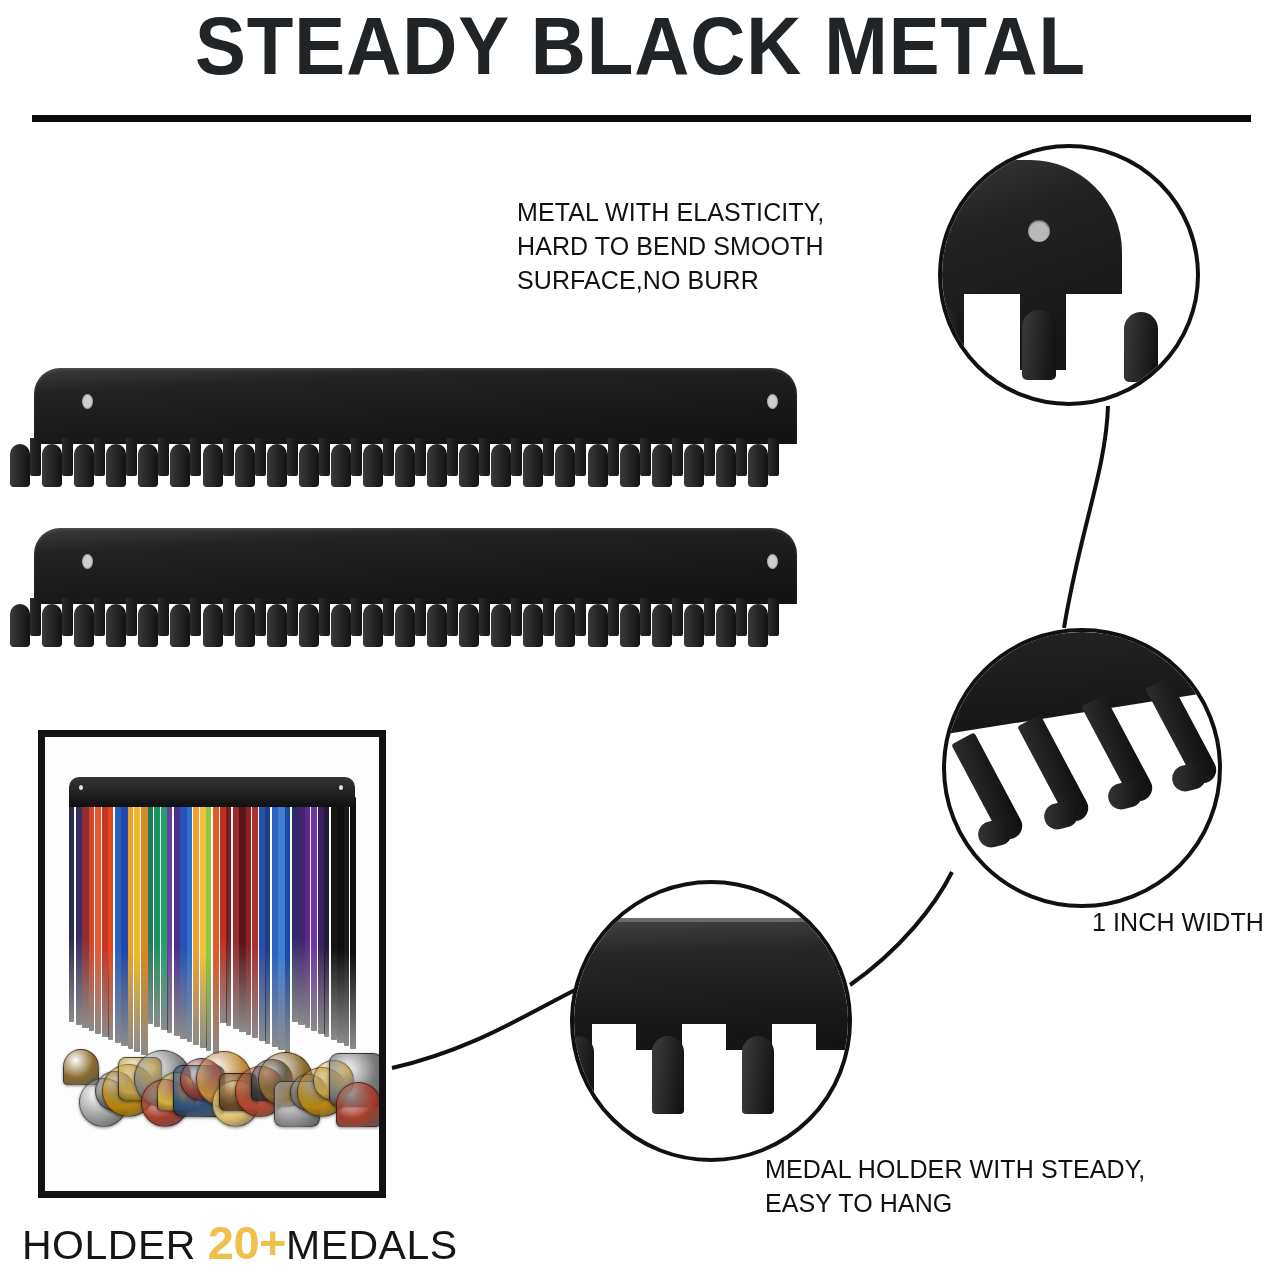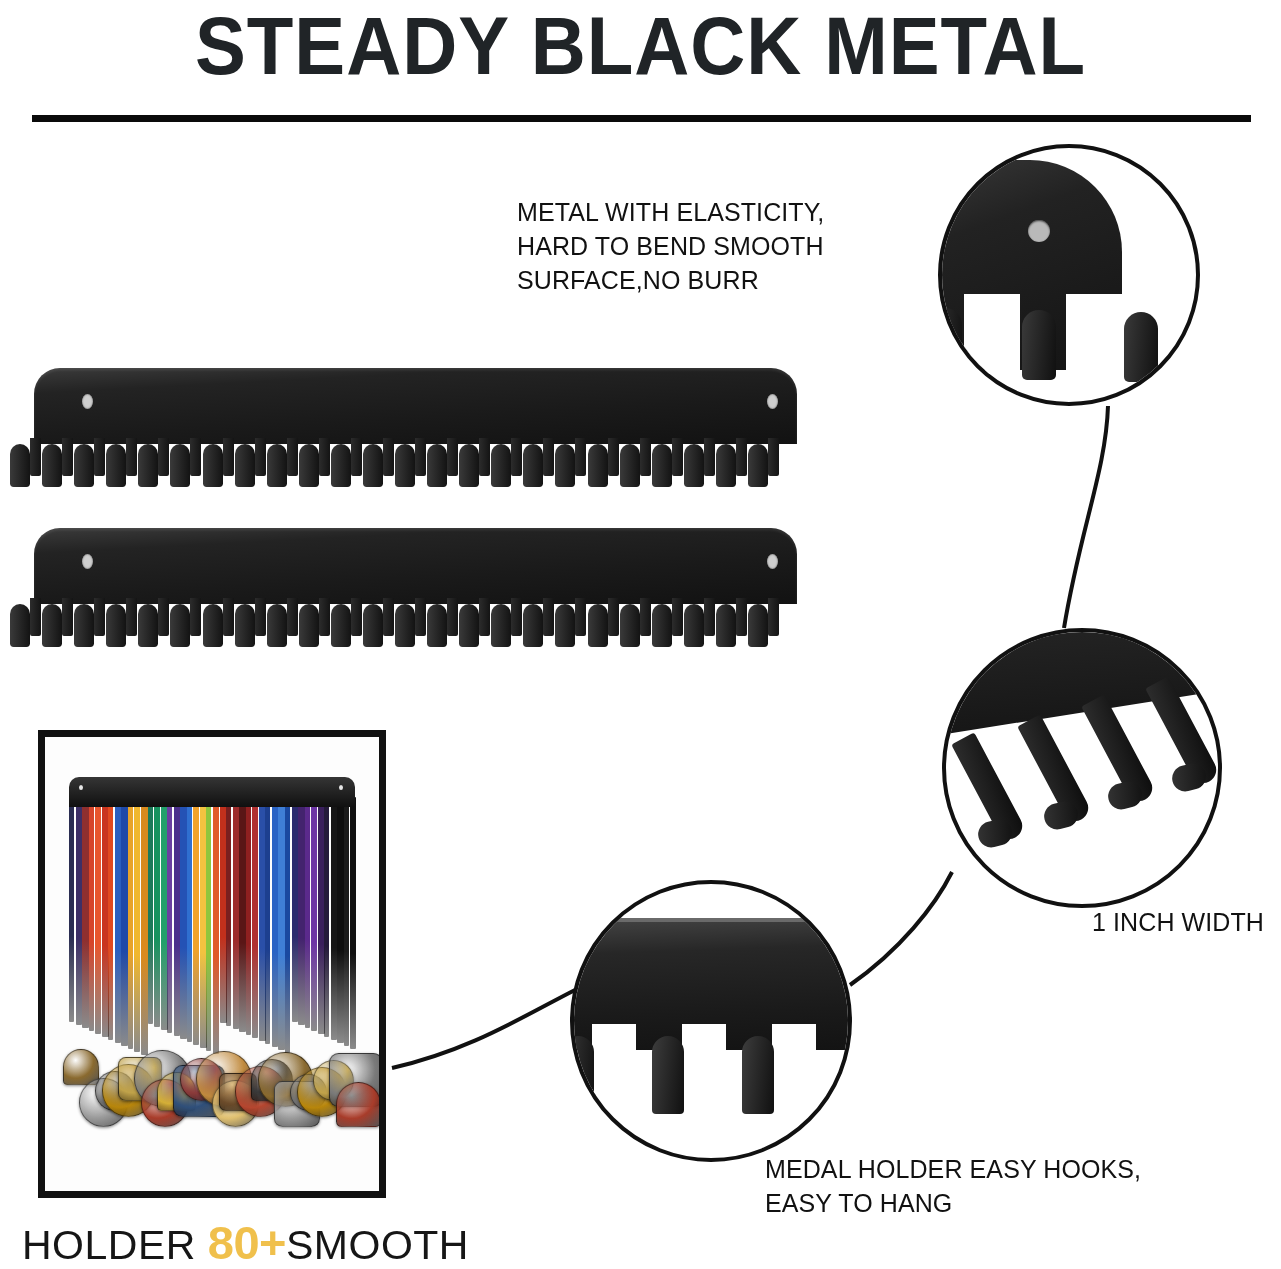--- a/index.html
+++ b/index.html
@@ -500,21 +500,21 @@
       <div class="hook" style="left: 749.917px;">
         <div class="tongue"></div>
       </div>
     </div>
 </div>
 
 <div class="callout-text" id="callout-elasticity">METAL WITH ELASTICITY,
 HARD TO BEND SMOOTH
 SURFACE,NO BURR</div>
 <div class="callout-text" id="callout-width">1 INCH WIDTH</div>
-<div class="callout-text" id="callout-hooks">MEDAL HOLDER EASY HOOKS,
+<div class="callout-text" id="callout-hooks">MEDAL HOLDER WITH STEADY,
 EASY TO HANG</div>
 
 <svg id="leaders" viewBox="0 0 1281 1269" xmlns="http://www.w3.org/2000/svg">
   <path d="M 1108 406 C 1106 470, 1080 530, 1064 628" fill="none" stroke="#111111" stroke-width="4"></path>
   <path d="M 952 872 C 935 906, 900 950, 850 985" fill="none" stroke="#111111" stroke-width="4"></path>
   <path d="M 392 1068 C 470 1050, 520 1018, 575 990" fill="none" stroke="#111111" stroke-width="4"></path>
 </svg>
 
 <div class="bubble" id="bubble-end">
   <div id="b1-plate"></div>
@@ -617,14 +617,14 @@
         <div class="medal" style="width: 35px; height: 35px; left: 229px; top: 37px; background: radial-gradient(circle at 34% 30%, rgba(255, 255, 255, 0.133), rgb(111, 111, 111) 55%, rgba(0, 0, 0, 0.667) 100%); border: 1px solid rgba(0, 0, 0, 0.45);"></div>
         <div class="medal" style="width: 48px; height: 48px; left: 236px; top: 30px; background: radial-gradient(circle at 34% 30%, rgba(255, 255, 255, 0.133), rgb(184, 134, 11) 55%, rgba(0, 0, 0, 0.667) 100%); border: 1px solid rgba(0, 0, 0, 0.45);"></div>
         <div class="medal" style="width: 39px; height: 39px; left: 252px; top: 23px; background: radial-gradient(circle at 34% 30%, rgba(255, 255, 255, 0.133), rgb(192, 162, 74) 55%, rgba(0, 0, 0, 0.667) 100%); border: 1px solid rgba(0, 0, 0, 0.45);"></div>
         <div class="medal" style="width: 52px; height: 52px; left: 268px; top: 16px; background: radial-gradient(circle at 34% 30%, rgba(255, 255, 255, 0.133), rgb(122, 122, 122) 55%, rgba(0, 0, 0, 0.667) 100%); border: 1px solid rgba(0, 0, 0, 0.45); border-radius: 18%;"></div>
         <div class="medal" style="width: 43px; height: 43px; left: 275px; top: 45px; background: radial-gradient(circle at 34% 30%, rgba(255, 255, 255, 0.133), rgb(168, 60, 42) 55%, rgba(0, 0, 0, 0.667) 100%); border: 1px solid rgba(0, 0, 0, 0.45); border-radius: 50% 50% 12% 12%;"></div>
       </div>
   </div>
 </div>
 
 <div id="display-line">
-  <span>HOLDER </span><span class="count" style="color: rgb(240, 192, 76);">80+</span><span>SMOOTH</span>
+  <span>HOLDER </span><span class="count" style="color: rgb(240, 192, 76);">20+</span><span>MEDALS</span>
 </div>
 
 </body></html>

